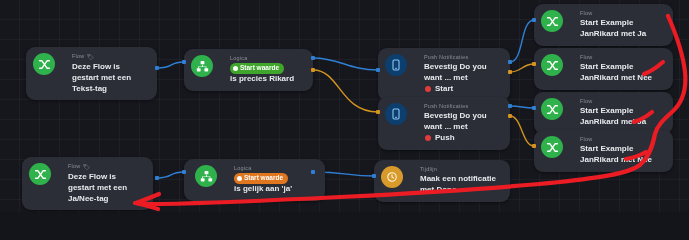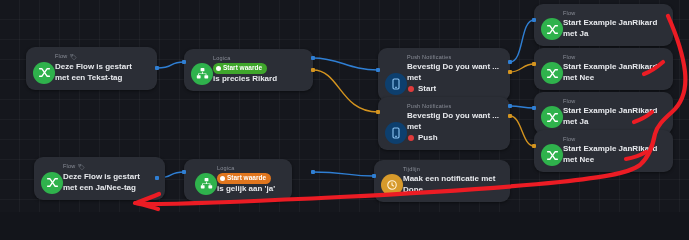--- a/index.html
+++ b/index.html
@@ -25,22 +25,22 @@
     left: 0; top: 0;
     width: 689px;
     height: 212px;
     pointer-events: none;
   }
   #annotation-layer { z-index: 40; }
 
   .node {
     position: absolute;
     display: flex;
-    align-items: flex-end;
-    gap: 0;
+    align-items: flex-start;
+    gap: 17px;
     background: #2b2e36;
     border-radius: 9px;
     padding: 6px 9px 6px 7px;
     box-sizing: border-box;
     z-index: 20;
     box-shadow: 0 1px 3px rgba(0,0,0,0.45);
   }
   .node-icon {
     width: 22px;
     height: 22px;
@@ -299,39 +299,39 @@
     <div class="node-body">
       <div class="node-kicker">
         <span>Flow</span>
       </div>
       <div class="node-title">
         <span class="plain">Start Example JanRikard met Nee</span>
       </div>
     </div>
   </div>
 
-  <div class="node" style="left:34px; top:157px; width:131px;">
+  <div class="node" style="left:22px; top:157px; width:131px;">
     <span class="node-icon ic-flow">
       <svg width="13" height="13" viewBox="0 0 24 24" fill="none" stroke="#ffffff" stroke-width="2.6" stroke-linecap="round" stroke-linejoin="round">
         <path d="M3 5h4l10 14h4"></path>
           <path d="M3 19h4L17 5h4"></path>
       </svg>
     </span>
     <div class="node-body">
       <div class="node-kicker">
         <span>Flow</span>
         <span class="tag-glyph">🏷</span>
       </div>
       <div class="node-title">
         <span class="plain">Deze Flow is gestart met een Ja/Nee-tag</span>
       </div>
     </div>
   </div>
 
-  <div class="node" style="left:184px; top:159px; width:108px;padding-left:11px;">
+  <div class="node" style="left:184px; top:159px; width:141px;padding-left:11px;">
     <span class="node-icon ic-logic">
       <svg width="13" height="13" viewBox="0 0 24 24" fill="#ffffff">
         <rect x="8.5" y="2" width="7" height="6" rx="1.2"></rect>
         <rect x="1.5" y="15" width="7" height="6" rx="1.2"></rect>
         <rect x="15.5" y="15" width="7" height="6" rx="1.2"></rect>
         <path d="M11.3 8.6h1.4v3.2h6.5v3.2h-1.4v-1.9H5.2v1.9H3.8v-3.2h7.5z"></path>
       </svg>
     </span>
     <div class="node-body">
       <div class="node-kicker">

